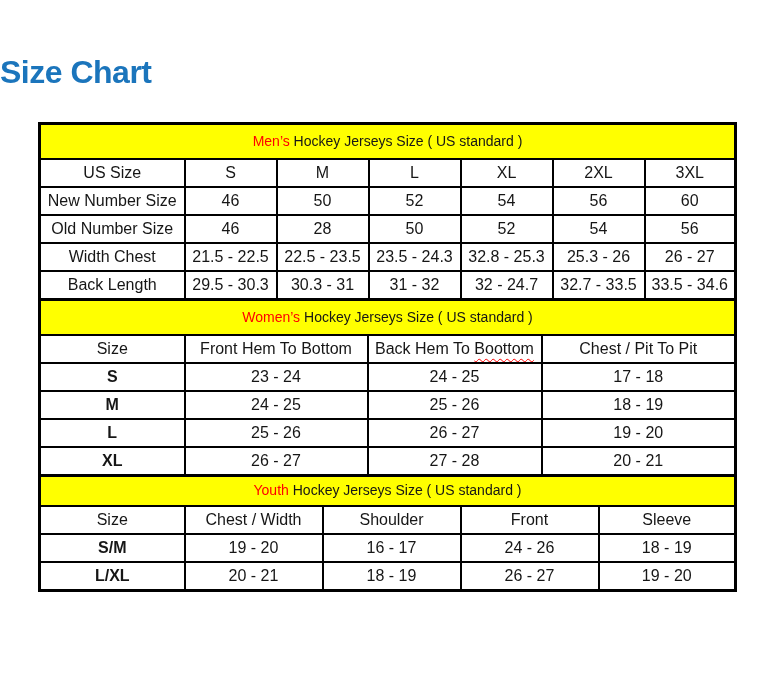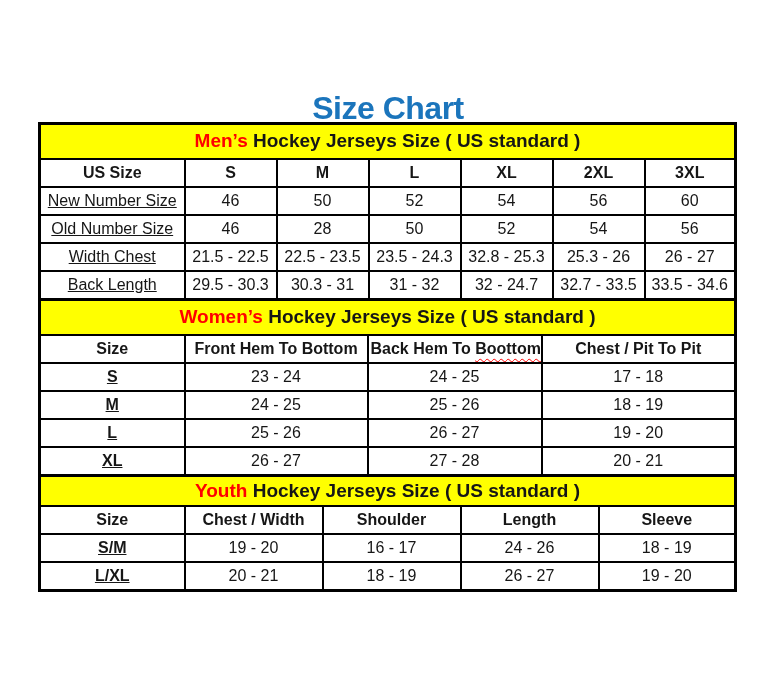--- a/index.html
+++ b/index.html
@@ -9,47 +9,46 @@
     --ink:#161616;
   }
   html,body{margin:0;padding:0;background:#ffffff;}
   body{font-family:"Liberation Sans",sans-serif;color:var(--ink);}
   .sheet{
     position:relative;
     width:776px;height:692px;
     background:#ffffff;overflow:hidden;
   }
   .page-title{
-    margin:16px;padding-top:76px;
-    text-align:center;
+    margin:0;padding-top:56px;
     color:var(--blue);
     font-size:32px;font-weight:700;letter-spacing:-0.5px;
     line-height:1.05;
   }
   .tables{position:absolute;top:122px;left:38px;width:696px;}
   table.tbl{
     border-collapse:collapse;table-layout:fixed;
     width:696px;border:3px solid #000;
   }
   .tbl + .tbl{margin-top:-3px;}
   .tbl td,.tbl th{
     border:2px solid #000;
     text-align:center;vertical-align:middle;
     padding:0 2px;height:26px;
     font-size:16px;line-height:1.1;color:var(--ink);
     overflow:hidden;white-space:nowrap;
   }
-  .tbl th{font-weight:700;}
+  .tbl th{font-weight:400;}
   tr.band td{
     background:var(--yellow);
-    font-weight:700;font-size:19px;height:33px;
+    font-weight:400;font-size:14px;height:33px;
   }
   tr.band.short td{height:28px;}
   .accent{color:var(--red);}
-  td.label{font-weight:400;text-decoration:underline;}
+  td.label{font-weight:400;}
   td.label.strong{font-weight:700;}
   .wavy{
     text-decoration:underline;
     text-decoration-style:wavy;
     text-decoration-color:var(--red);
     text-decoration-thickness:1px;
     text-underline-offset:4px;
   }
 </style>
 </head>
@@ -176,21 +175,21 @@
           <col style="width:137px">
       </colgroup>
       <tbody>
         <tr class="band short">
           <td colspan="5"><span class="accent">Youth</span><span> Hockey Jerseys Size ( US standard )</span></td>
         </tr>
         <tr>
           <th>Size</th>
           <th>Chest / Width</th>
           <th>Shoulder</th>
-          <th>Length</th>
+          <th>Front</th>
           <th>Sleeve</th>
         </tr>
         <tr>
           <td class="label strong">S/M</td>
           <td>19 - 20</td>
           <td>16 - 17</td>
           <td>24 - 26</td>
           <td>18 - 19</td>
         </tr>
         <tr>

